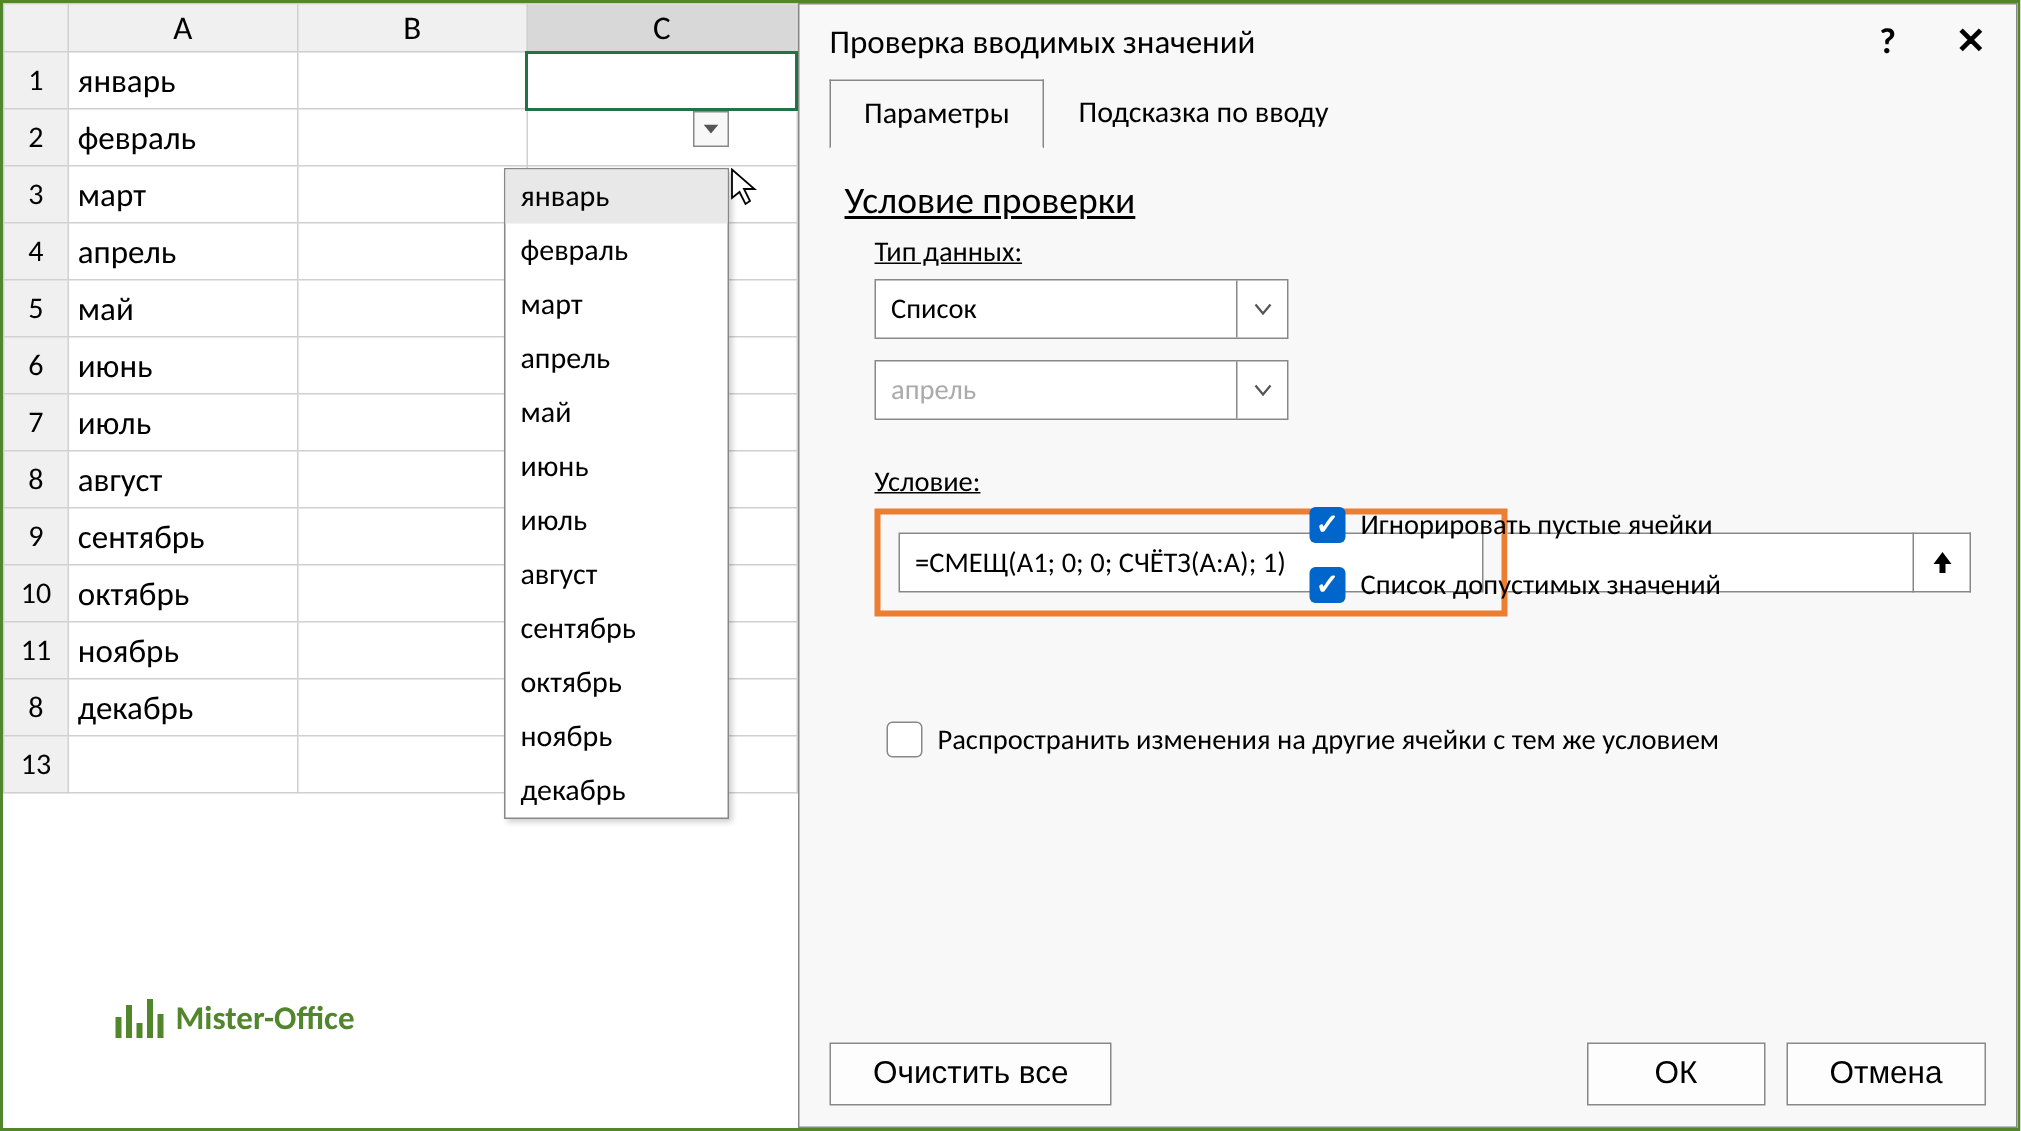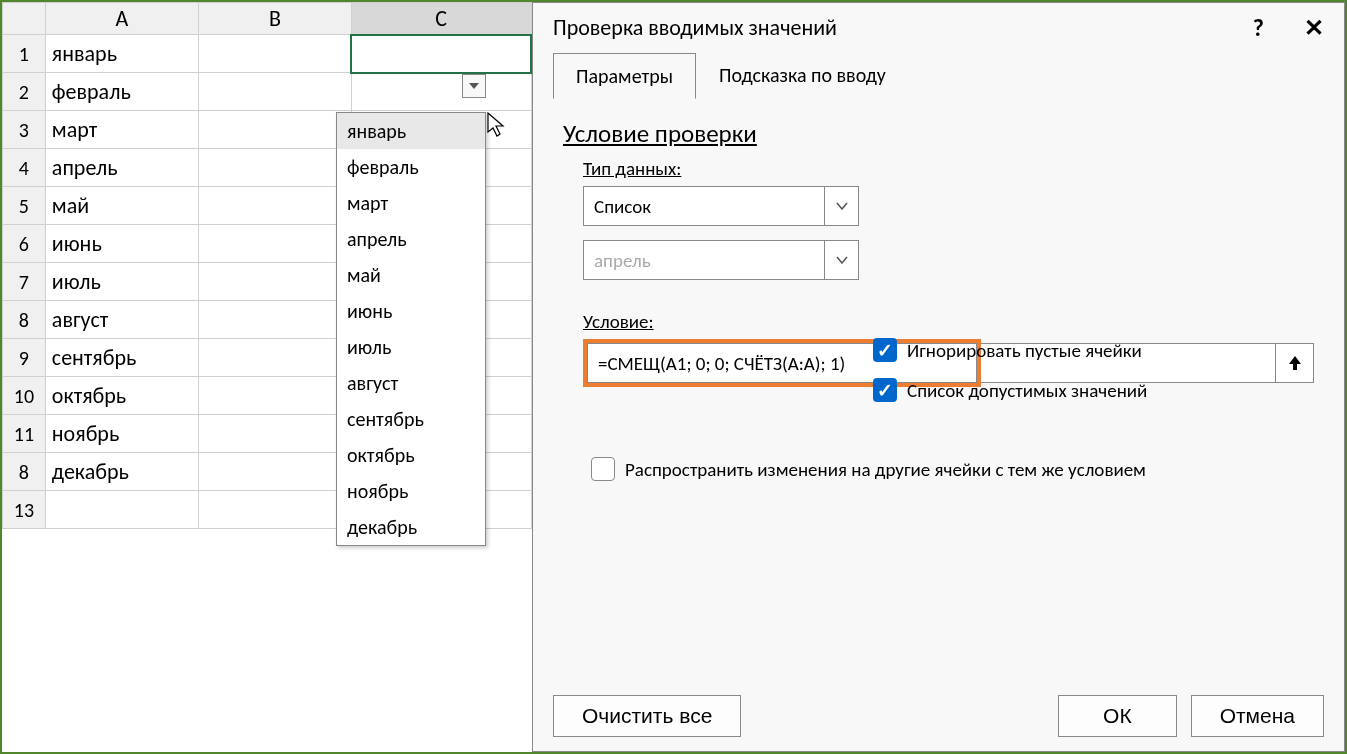--- a/index.html
+++ b/index.html
@@ -58,21 +58,21 @@
 .combo .combo-arrow { width: 34px; height:100%; border-left:1px solid #888; display:flex; align-items:center; justify-content:center; }
 .combo.disabled .combo-text { color:#aaa; }
 
 .checks { position:absolute; top: 240px; left: 340px; }
 .check-row { display:flex; align-items:center; gap:10px; margin-bottom:16px; font-size:19px; }
 .check-box { width:24px; height:24px; background:#0066cc; border-radius:4px; display:flex; align-items:center; justify-content:center; color:#fff; font-weight:bold; }
 .check-box.empty { background:#fff; border:1px solid #888; }
 
 .source-row { margin-top: 30px; margin-left:20px; }
 .source-input-wrap { display:flex; align-items:center; gap:0; margin-top:6px; }
-.source-highlight { border: 4px solid #ed7d31; padding:0; }
+.source-highlight { border: 4px solid #ed7d31; padding:12px; }
 .source-input { width: 390px; height: 40px; border: 1px solid #888; background:#fff; padding: 0 10px; font-size: 19px; font-family: Calibri, Arial; }
 .source-rest { height:40px; border:1px solid #888; border-left:none; flex:1; background:#fff; }
 .collapse-btn { width:38px; height:40px; border:1px solid #888; border-left:none; background:#fff; display:flex; align-items:center; justify-content:center; font-size:22px; font-weight:bold; }
 
 .propagate-row { display:flex; align-items:center; gap:10px; font-size:19px; margin: 70px 0 0 28px; }
 
 .dialog-buttons { position:absolute; bottom:14px; left:0; right:0; display:flex; padding: 0 20px; align-items:center; }
 .btn { height:42px; border:1px solid #888; background:#fdfdfd; font-size:21px; padding: 0 28px; cursor:pointer; }
 .btn-spacer { flex:1; }
 .btn.ok { margin-right:14px; padding: 0 44px; }
@@ -189,20 +189,30 @@
       <div class="item">сентябрь</div>
       <div class="item">октябрь</div>
       <div class="item">ноябрь</div>
       <div class="item">декабрь</div>
     </div>
 
     <svg class="cursor" width="20" height="26">
       <path d="M1 1 L1 20 L6 16 L10 24 L13 22 L9 14 L16 14 Z" fill="#fff" stroke="#000" stroke-width="1.2"></path>
     </svg>
 
+    <div class="logo">
+      <div class="logo-bars">
+        <span style="height:14px"></span>
+          <span style="height:22px"></span>
+          <span style="height:10px"></span>
+          <span style="height:26px"></span>
+          <span style="height:16px"></span>
+      </div>
+      <span>Mister-Office</span>
+    </div>
   </div>
 
   <div class="right-panel">
     <div class="dialog-title-bar">
       <div class="dialog-title">Проверка вводимых значений</div>
       <div class="title-icons">
         <span>?</span>
         <span>✕</span>
       </div>
     </div>

